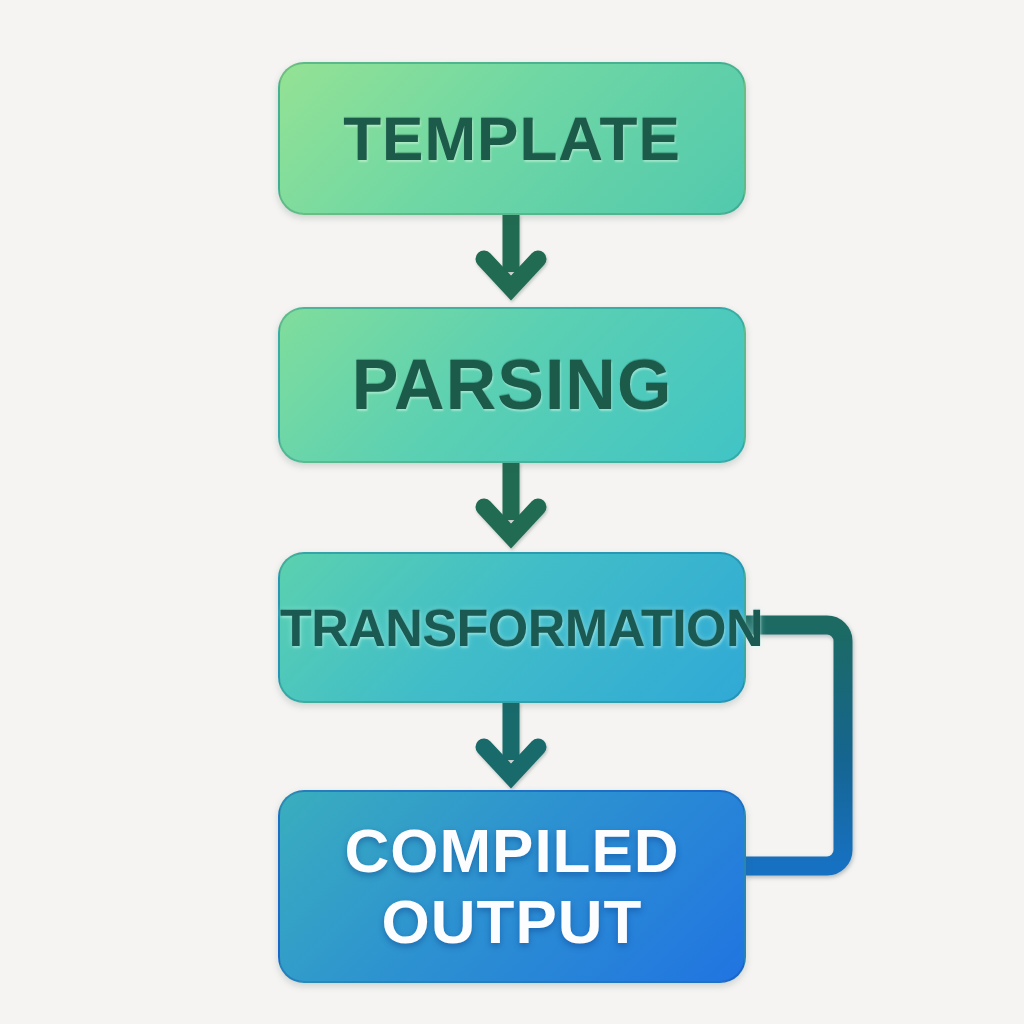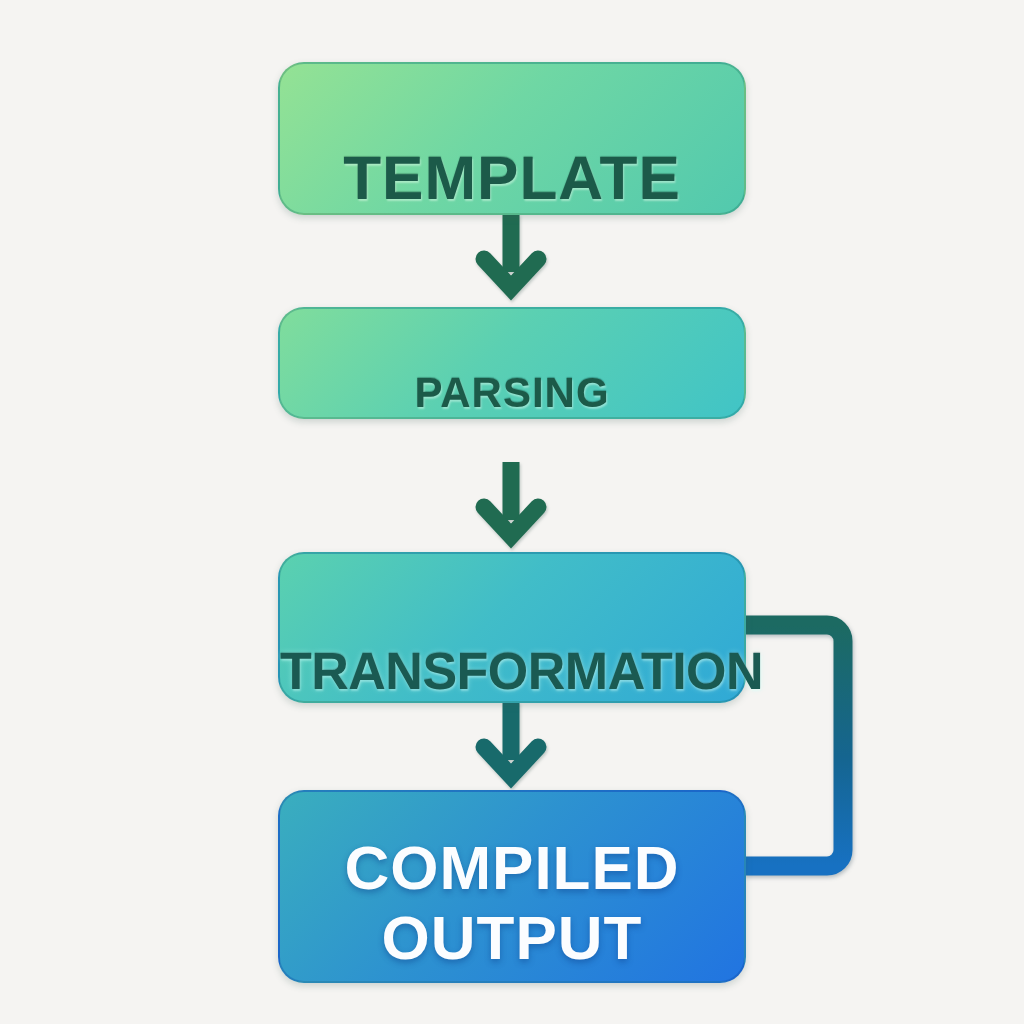--- a/index.html
+++ b/index.html
@@ -15,45 +15,45 @@
     margin: 0 auto;
     background: #f5f4f2;
     overflow: hidden;
   }
   .node {
     position: absolute;
     left: 278px;
     width: 468px;
     border-radius: 26px;
     display: flex;
-    align-items: flex-end;
+    align-items: center;
     justify-content: center;
     text-align: center;
     font-weight: 700;
     box-sizing: border-box;
     box-shadow: 0 3px 7px rgba(60, 95, 85, 0.22);
     z-index: 2;
   }
   .node-template {
     top: 62px;
     height: 153px;
     background: linear-gradient(135deg, #94e294 0%, #6fd7a4 45%, #52c9ae 100%);
     border: 2px solid rgba(20, 110, 90, 0.30);
     color: #1c5a49;
     font-size: 62px;
     letter-spacing: 1px;
     text-shadow: 1px 2px 2px rgba(235, 255, 240, 0.45), 0 -1px 1px rgba(5, 55, 40, 0.35);
   }
   .node-parsing {
     top: 307px;
-    height: 112px;
+    height: 156px;
     background: linear-gradient(135deg, #80dd9c 0%, #5bd0b2 45%, #41c4c6 100%);
     border: 2px solid rgba(15, 110, 105, 0.30);
     color: #1c5a49;
-    font-size: 42px;
+    font-size: 70px;
     letter-spacing: 1px;
     text-shadow: 1px 2px 2px rgba(230, 255, 245, 0.45), 0 -1px 1px rgba(5, 55, 45, 0.35);
   }
   .node-transformation {
     top: 552px;
     height: 151px;
     background: linear-gradient(135deg, #5bd1af 0%, #41bdc8 45%, #30a9d6 100%);
     border: 2px solid rgba(12, 100, 115, 0.32);
     color: #1a5a52;
     font-size: 52px;

